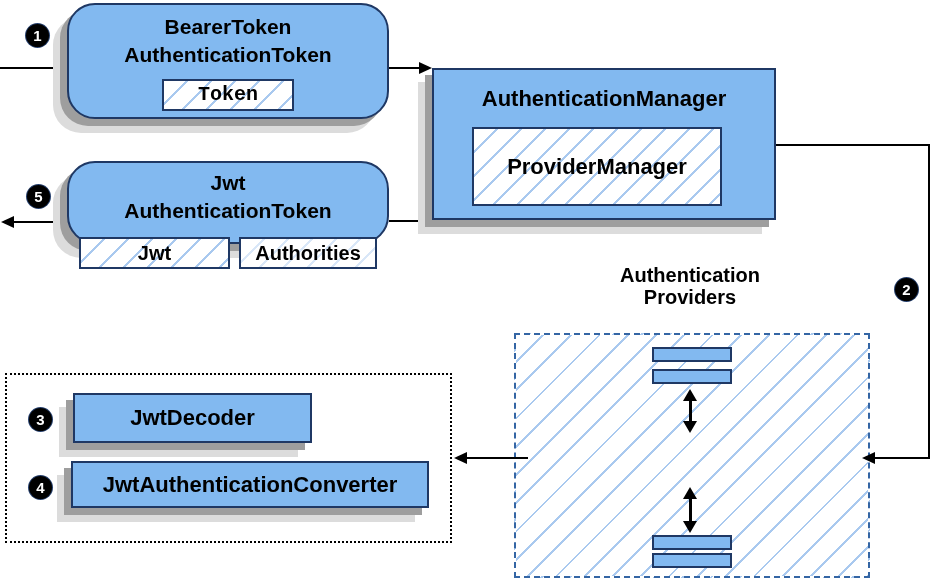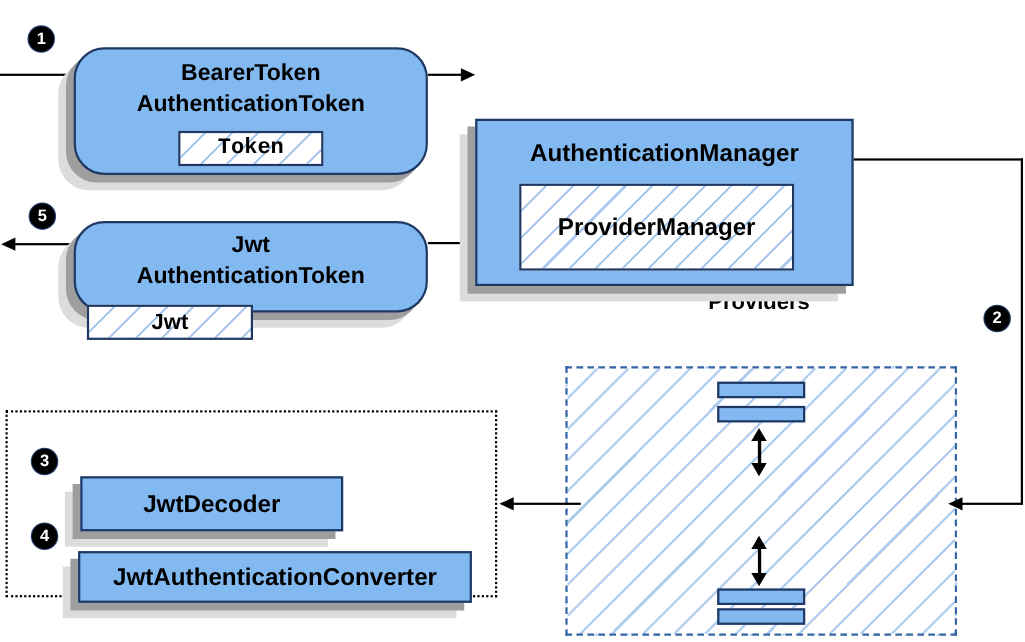--- a/index.html
+++ b/index.html
@@ -8,21 +8,20 @@
     font-family:"Liberation Sans",sans-serif;
   }
   
   .node{
     position:absolute;box-sizing:border-box;
     background:var(--node-fill,#82b9f0);
     border:2px solid var(--node-border,#1f3864);
     color:#000;font-weight:bold;text-align:center;
     box-shadow:-7px 7px 0 0 var(--shadow-dark,#9e9e9e),
                -14px 14px 0 0 var(--shadow-light,#dcdcdc);
-    margin-top:40px;
   }
   .rounded{border-radius:28px;}
   .chip{
     position:absolute;box-sizing:border-box;background:#fff;
     border:2px solid var(--node-border,#1f3864);
     font-weight:bold;text-align:center;color:#000;
     background-image:repeating-linear-gradient(135deg,
       rgba(255,255,255,0) 0px, rgba(255,255,255,0) 15px,
       var(--hatch-line,#a9c9ef) 15px, var(--hatch-line,#a9c9ef) 17px);
   }
@@ -84,20 +83,21 @@
 </style>
 </head>
 <body>
 
 <div class="canvas">
 
   <div class="dashed-blue" style="left:514px;top:333px;width:356px;height:245px;"></div>
   <div class="dotted-black" style="left:5px;top:373px;width:447px;height:170px;"></div>
 
   <div class="group-label">
+    <div>Authentication</div>
     <div>Providers</div>
   </div>
 
   <div class="hline" style="left:0;top:67px;width:67px;"></div>
 
   <div class="hline" style="left:389px;top:67px;width:32px;"></div>
   <div class="ah right" style="left:419px;top:62px;"></div>
 
   <div class="hline" style="left:389px;top:220px;width:44px;"></div>
 
@@ -136,20 +136,21 @@
 
   <div class="node auth-manager">
     <div>AuthenticationManager</div>
     <div class="chip provider-chip">ProviderManager</div>
   </div>
 
   <div class="node rounded jwt-token">
     <div>Jwt</div>
     <div>AuthenticationToken</div>
     <div class="chip jwt-chip">Jwt</div>
+    <div class="chip faint authorities-chip">Authorities</div>
   </div>
 
 
   <div class="node decoder-node">JwtDecoder</div>
 
   <div class="node converter-node">JwtAuthenticationConverter</div>
 
   <div class="badge" style="left:26px;top:24px;">1</div>
   <div class="badge" style="left:895px;top:278px;">2</div>
   <div class="badge" style="left:29px;top:408px;">3</div>

